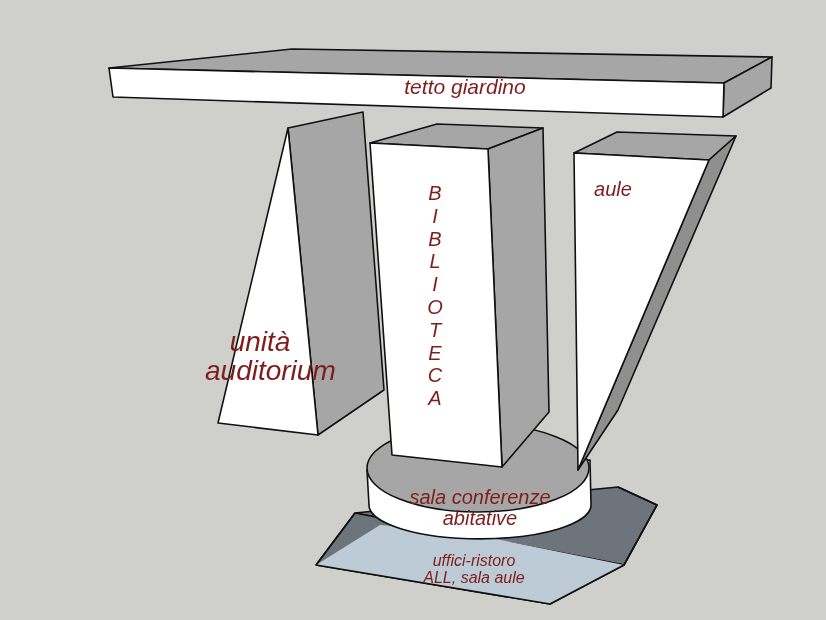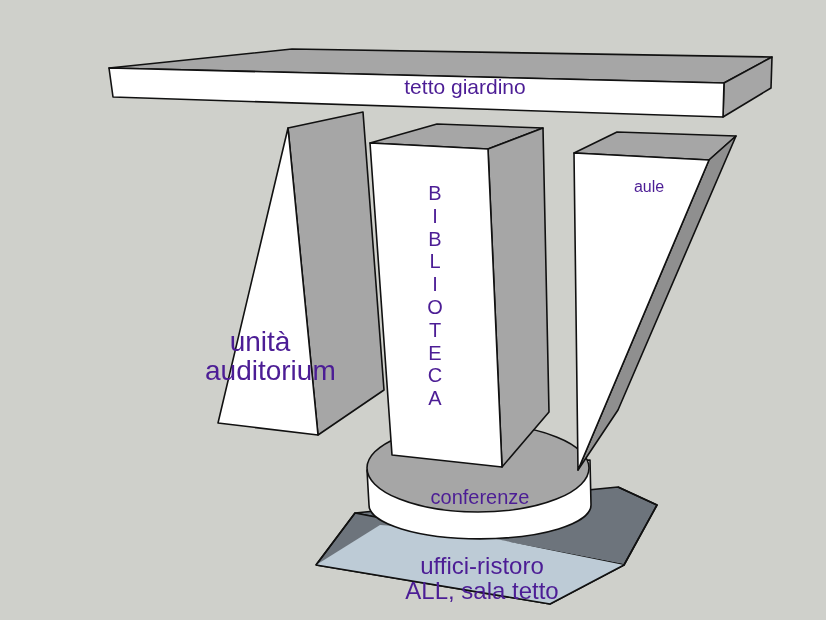--- a/index.html
+++ b/index.html
@@ -1,18 +1,18 @@
 <!DOCTYPE html>
 <html><head>
 <meta charset="utf-8">
 <style>
   html, body { margin:0; padding:0; }
   body { width:826px; height:620px; background:#cfd0cb; overflow:hidden; position:relative; font-family:"Liberation Sans", sans-serif; }
   svg { position:absolute; left:0; top:0; }
-  .lbl { position:absolute; color:#4c1d95; font-family:"Liberation Sans", sans-serif; text-align:center; line-height:1.05; white-space:nowrap; }
+  .lbl { position:absolute; color:#7f1d1d; font-family:"Liberation Sans", sans-serif; text-align:center; line-height:1.05; white-space:nowrap;font-style:italic; }
   .vert { display:flex; flex-direction:column; align-items:center; }
   .vert span { display:block; font-size:20px; line-height:22.8px; }
 </style>
 </head>
 <body>
 
 <svg width="826" height="620" viewBox="0 0 826 620">
   <g stroke="#111" stroke-width="1.6" stroke-linejoin="round">
 
     <g>
@@ -67,22 +67,23 @@
   <span>B</span>
   <span>L</span>
   <span>I</span>
   <span>O</span>
   <span>T</span>
   <span>E</span>
   <span>C</span>
   <span>A</span>
 </div>
 
-<div class="lbl" style="left:614px; top:179px; width:70px; font-size:16px;">aule</div>
+<div class="lbl" style="left:578px; top:179px; width:70px; font-size:20px;">aule</div>
 
 <div class="lbl" style="left:380px; top:487px; width:200px; font-size:20px;">
-  <div>conferenze</div>
+  <div>sala conferenze</div>
+  <div>abitative</div>
 </div>
 
-<div class="lbl" style="left:382px; top:553px; width:200px; font-size:24px;">
+<div class="lbl" style="left:374px; top:553px; width:200px; font-size:16px;">
   <div>uffici-ristoro</div>
-  <div>ALL, sala tetto</div>
+  <div>ALL, sala aule</div>
 </div>
 
 </body></html>

